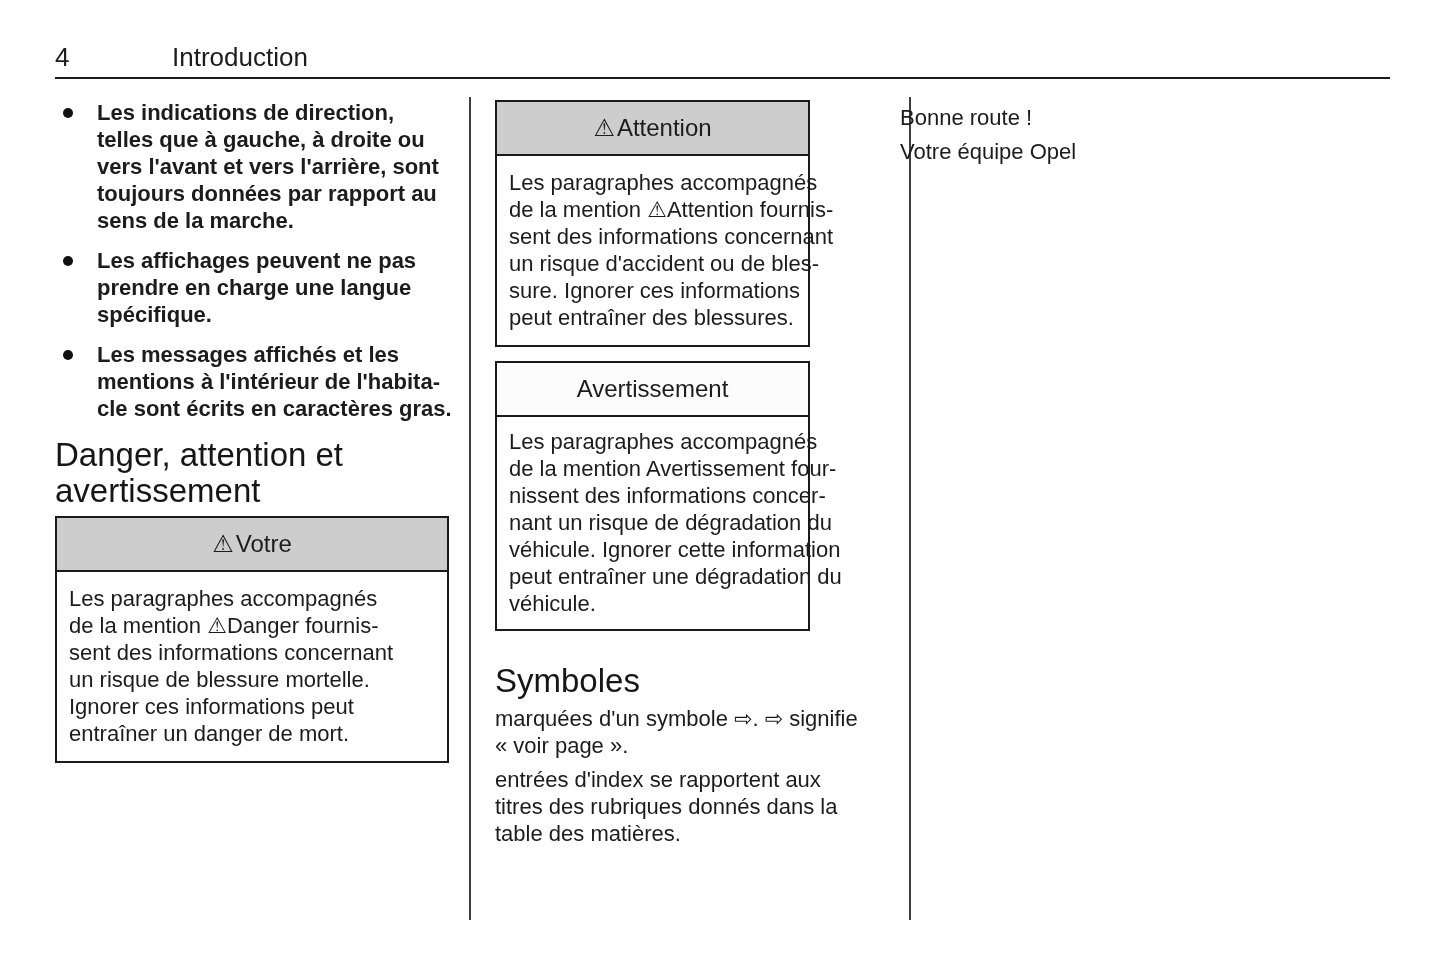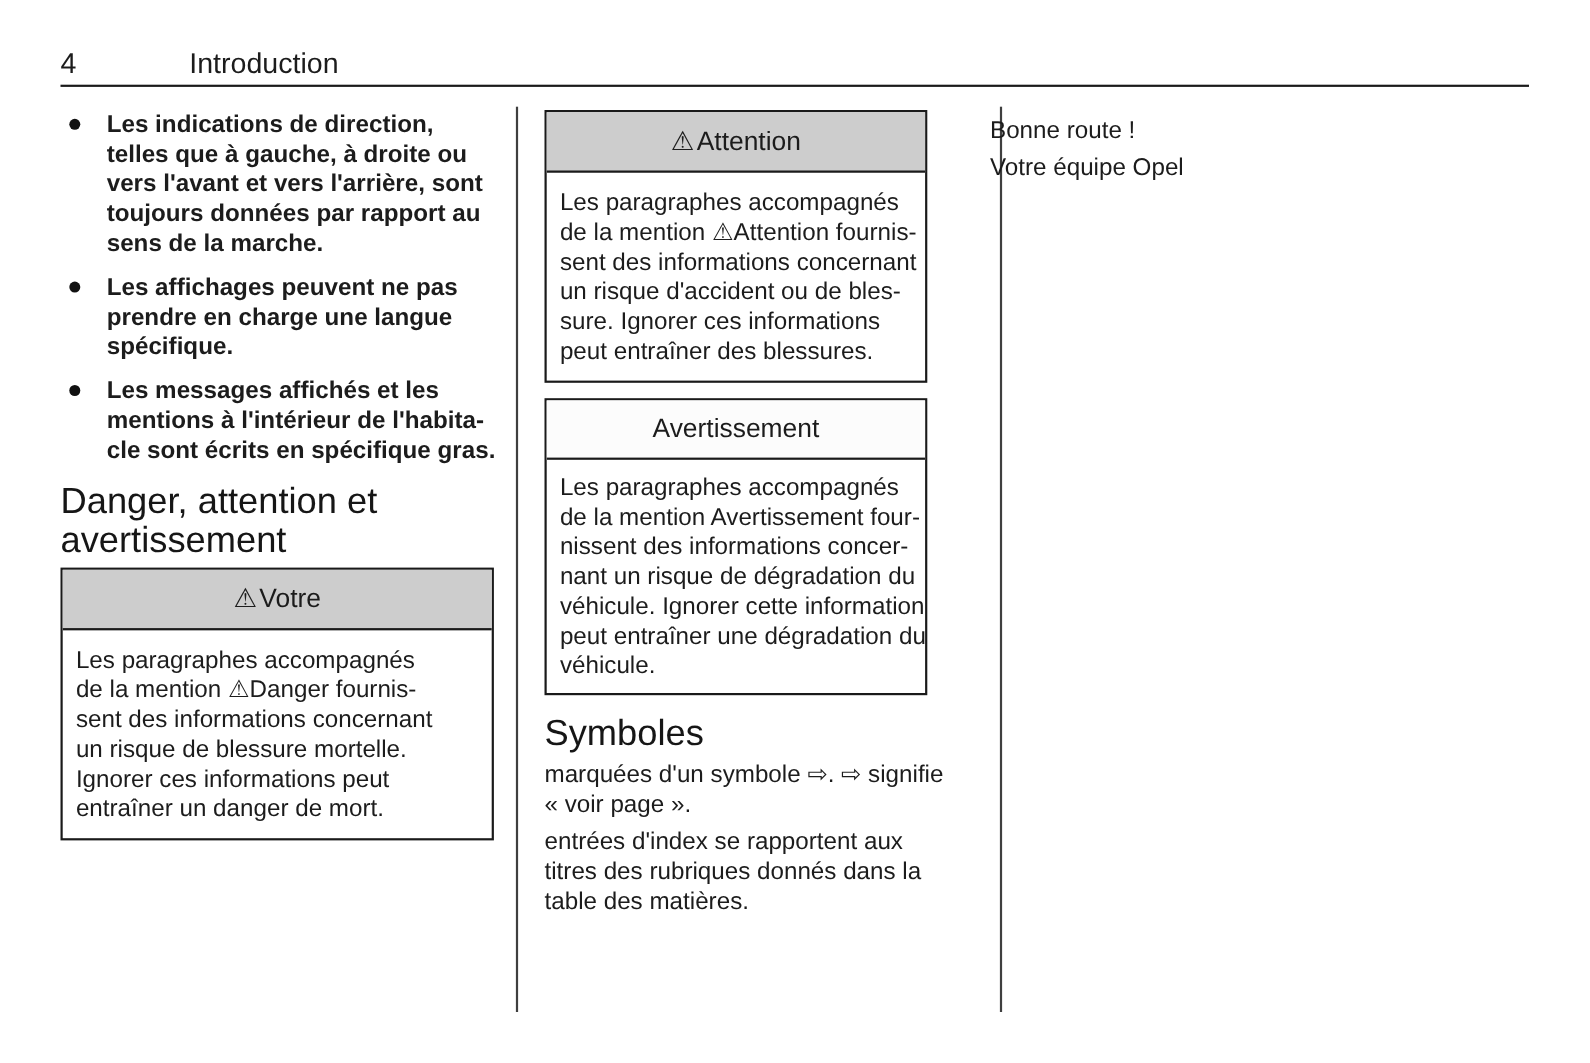--- a/index.html
+++ b/index.html
@@ -25,21 +25,21 @@
     height: 2px; background: var(--border, #1a1a1a);
   }
   .divider {
     position: absolute; top: 97px; height: 823px; width: 2px;
     background: var(--divider, #3f3f3f);
   }
   .d1 { left: 469px; }
   .d2 { left: 909px; }
   .col { position: absolute; font-size: 22px; line-height: 27px; }
   .col1 { left: 55px;  top: 99px;  width: 394px; }
-  .col2 { left: 495px; top: 100px; width: 348px; }
+  .col2 { left: 495px; top: 100px; width: 315px; }
   .col3 { left: 900px; top: 101px; width: 460px; }
   .line { white-space: nowrap; }
   .bullet { position: relative; padding-left: 42px; margin-bottom: 13px; font-weight: bold; }
   .bullet .dot {
     position: absolute; left: 8px; top: 9px;
     width: 10px; height: 10px; border-radius: 50%;
     background: #111111;
   }
   .heading {
     font-size: 33px; line-height: 36px; font-weight: 400;
@@ -49,21 +49,21 @@
   .wbox-h {
     text-align: center; font-size: 24px; line-height: 28px;
     padding: 12px 0; border-bottom: 2px solid var(--border, #1a1a1a);
     background: var(--box_header_bg, #cdcdcd);
   }
   .wbox-h.plain { background: var(--plain_header_bg, #fcfcfc); }
   .wbox-h .warn { margin-right: 2px; font-family: "DejaVu Sans", sans-serif; }
   .wbox-b { padding: 13px 8px 14px 12px; }
   .wbox.attention { margin-bottom: 14px; }
   .wbox.avert .wbox-b { padding: 11px 8px 12px 12px; }
-  .symbols-heading { margin: 16px 0 6px 0; }
+  .symbols-heading { margin: 32px 0 6px 0; }
   .para { margin-bottom: 7px; }
   .col3 .line { line-height: 34px; }
 </style>
 </head>
 <body>
 
 <div id="page">
 
   <div class="hdr-num">4</div>
   <div class="hdr-title">Introduction</div>
@@ -89,21 +89,21 @@
           <div class="line">Les affichages peuvent ne pas</div>
           <div class="line">prendre en charge une langue</div>
           <div class="line">spécifique.</div>
         </div>
     </div>
     <div class="bullet">
       <span class="dot"></span>
       <div>
           <div class="line">Les messages affichés et les</div>
           <div class="line">mentions à l'intérieur de l'habita-</div>
-          <div class="line">cle sont écrits en spécifique gras.</div>
+          <div class="line">cle sont écrits en caractères gras.</div>
         </div>
     </div>
 
     <h2 class="heading">
         <div class="line">Danger, attention et</div>
         <div class="line">avertissement</div>
       </h2>
 
     <div class="wbox danger">
       <div class="wbox-h">

